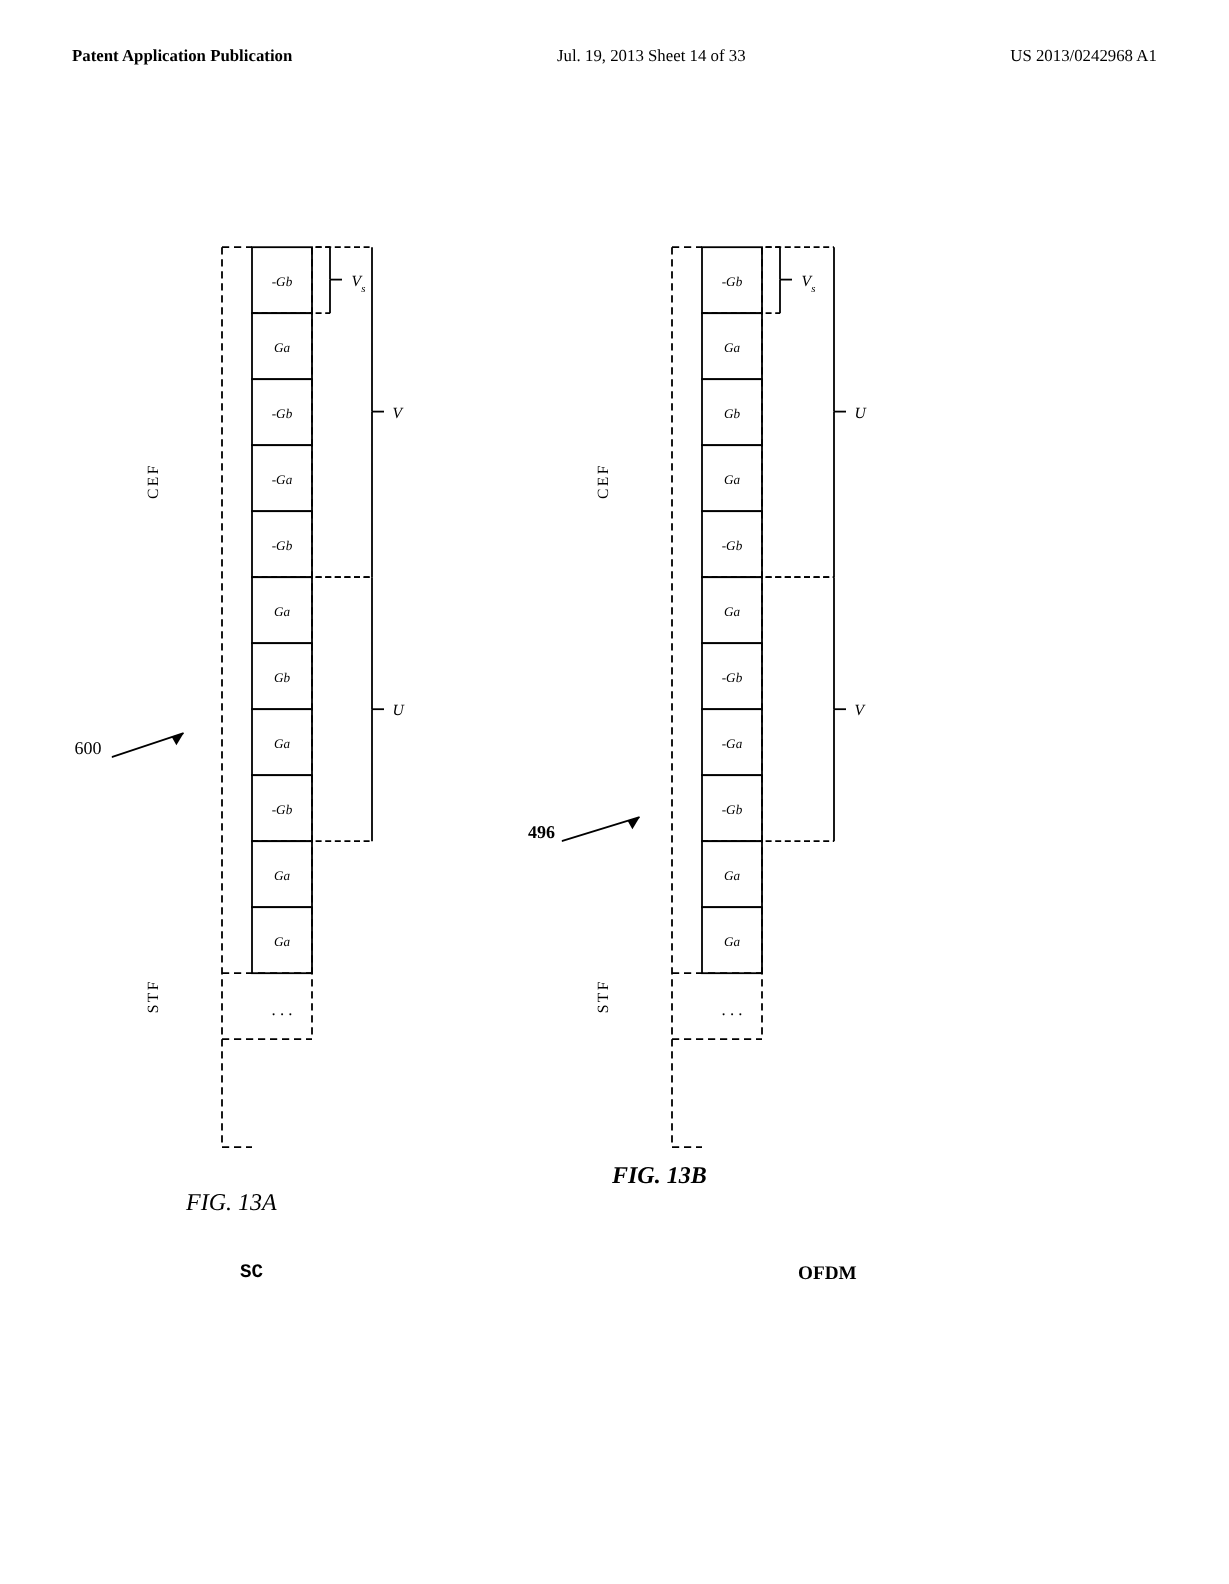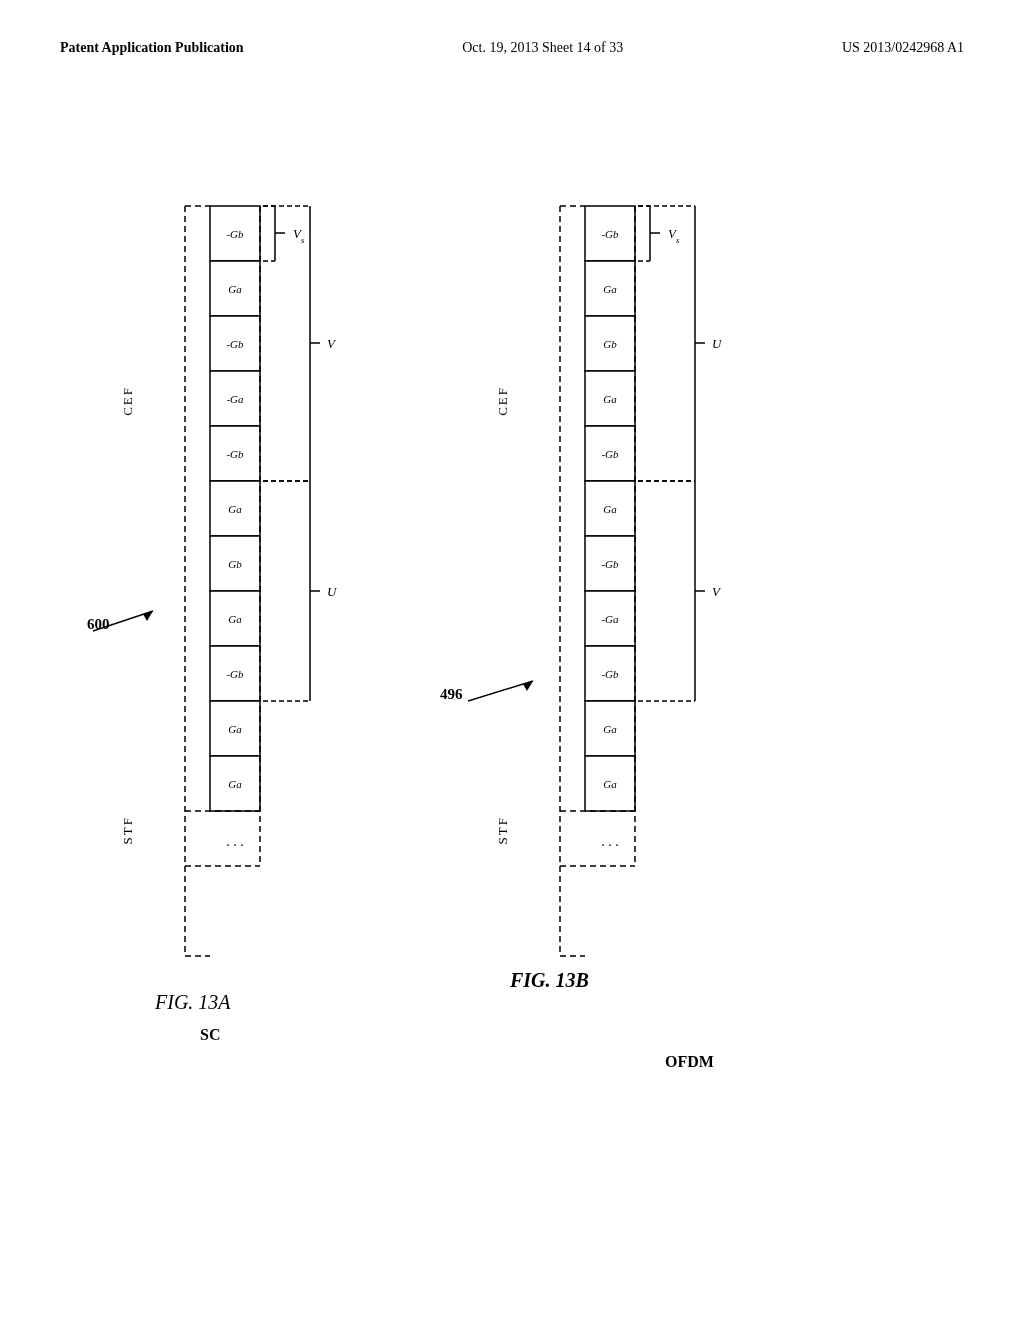--- a/index.html
+++ b/index.html
@@ -29,21 +29,21 @@
       position: relative;
       width: 100%;
       height: 1150px;
     }
   </style>
 </head>
 <body>
 
 <div class="header">
   <div class="header-left">Patent Application Publication</div>
-  <div class="header-center">Oct. 19, 2013  Sheet 14 of 33</div>
+  <div class="header-center">Jul. 19, 2013  Sheet 14 of 33</div>
   <div class="header-right">US 2013/0242968 A1</div>
 </div>
 
 <div class="diagram-area">
 
   <svg style="position:absolute; top:120px; left:155px; width:420px; height:820px;">
 
     <line x1="30" y1="10" x2="30" y2="760" stroke="#000" stroke-width="1.5" stroke-dasharray="6,4"></line>
     <line x1="30" y1="10" x2="55" y2="10" stroke="#000" stroke-width="1.5" stroke-dasharray="6,4"></line>
     <line x1="30" y1="760" x2="55" y2="760" stroke="#000" stroke-width="1.5" stroke-dasharray="6,4"></line>
@@ -114,29 +114,29 @@
     <line x1="155" y1="395" x2="165" y2="395" stroke="#000" stroke-width="1.5"></line>
     <line x1="155" y1="395" x2="155" y2="505" stroke="#000" stroke-width="1.5"></line>
     <line x1="108" y1="505" x2="155" y2="505" stroke="#000" stroke-width="1.5" stroke-dasharray="5,3"></line>
     <text x="172" y="400" font-size="13" font-style="italic" font-family="Times New Roman">U</text>
 
   </svg>
 
   <div style="position:absolute; top:310px; left:120px; font-size:13px; font-family:'Times New Roman',serif; writing-mode:vertical-lr; transform:rotate(180deg); letter-spacing:2px;">CEF</div>
   <div style="position:absolute; top:740px; left:120px; font-size:13px; font-family:'Times New Roman',serif; writing-mode:vertical-lr; transform:rotate(180deg); letter-spacing:2px;">STF</div>
 
-  <div style="position:absolute; top:540px; left:87px; font-size:15px; font-family:'Times New Roman',serif; font-weight:bold;">600</div>
+  <div style="position:absolute; top:540px; left:62px; font-size:15px; font-family:'Times New Roman',serif; font-weight:normal;">600</div>
   <svg style="position:absolute; top:530px; left:93px; width:80px; height:30px;">
     <line x1="0" y1="25" x2="60" y2="5" stroke="#000" stroke-width="1.5"></line>
     <polygon points="60,5 50,8 54,15" fill="#000"></polygon>
   </svg>
 
   <div style="position:absolute; top:915px; left:155px; font-size:20px; font-family:'Times New Roman',serif; font-style:italic; font-weight:normal;">FIG. 13A</div>
 
-  <div style="position:absolute; top:950px; left:200px; font-size:16px; font-family:Liberation Serif, serif; font-weight:bold;">SC</div>
+  <div style="position:absolute; top:975px; left:200px; font-size:16px; font-family:Liberation Mono, monospace; font-weight:bold;">SC</div>
 
   <svg style="position:absolute; top:120px; left:530px; width:450px; height:820px;">
 
     <line x1="30" y1="10" x2="30" y2="760" stroke="#000" stroke-width="1.5" stroke-dasharray="6,4"></line>
     <line x1="30" y1="10" x2="55" y2="10" stroke="#000" stroke-width="1.5" stroke-dasharray="6,4"></line>
     <line x1="30" y1="760" x2="55" y2="760" stroke="#000" stroke-width="1.5" stroke-dasharray="6,4"></line>
 
     <rect x="55" y="10" width="50" height="55" fill="white" stroke="#000" stroke-width="1.5"></rect>
     <text x="80" y="42" text-anchor="middle" font-size="11" font-style="italic" font-family="Times New Roman">-Gb</text>
 

